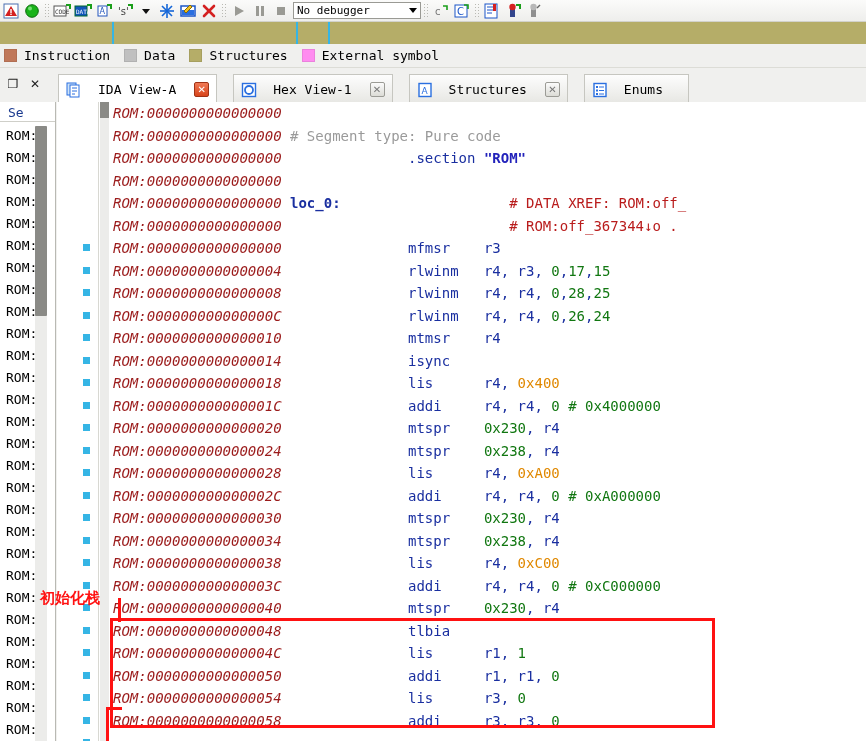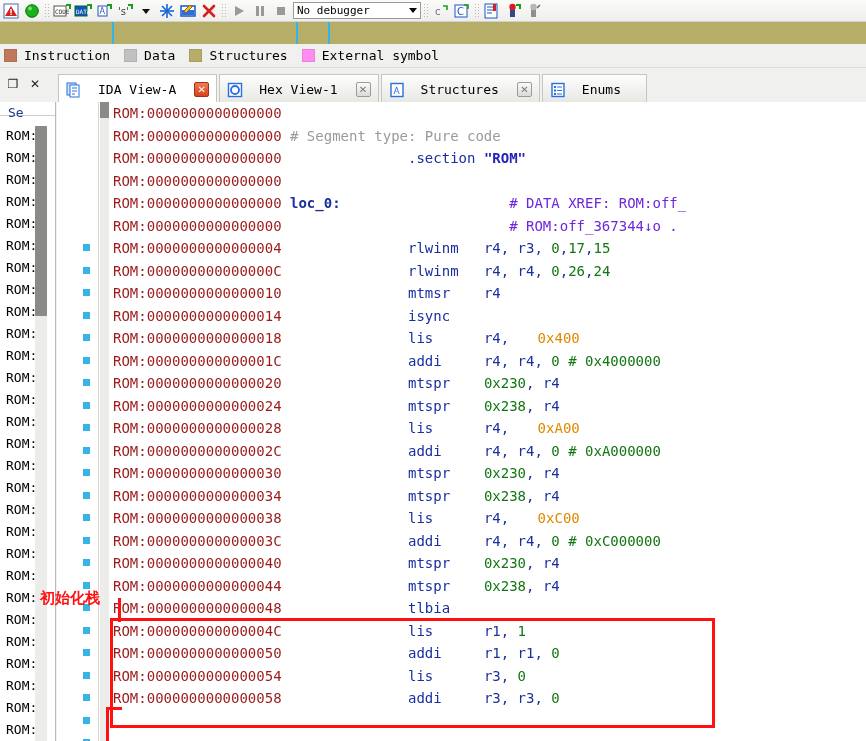--- a/index.html
+++ b/index.html
@@ -72,41 +72,41 @@
   }
   .tab-ctrls { position:absolute; left:2px; top:6px; display:flex; align-items:center; }
   .tab-ctrl-btn {
     width:22px;height:20px; display:flex;align-items:center;justify-content:center;
     font-size:12px; color:#222; font-family:"DejaVu Sans", sans-serif;
   }
   .tabs { position:absolute; left:58px; top:0; height:36px; display:flex; align-items:flex-end; }
   .tab {
     height:30px; display:flex; align-items:center; padding:0 7px;
     background:linear-gradient(#fdfdfd,#e6e6e2);
-    border:1px solid #c6c6c0; border-bottom:none; margin-right:2px;
+    border:1px solid #c6c6c0; border-bottom:none; margin-right:16px;
     font-size:13px; color:#000;
   }
   .tab.active { background:#ffffff; }
   .tab .ticon { width:16px;height:16px;margin-right:6px; flex:0 0 auto; }
   .tab .tlabel { padding:0 18px 0 10px; white-space:nowrap; }
   .tab .tclose {
     width:15px;height:15px; border:1px solid #9b9b95; border-radius:2px;
     display:flex;align-items:center;justify-content:center;
     font-size:10px; color:#fff; font-family:"DejaVu Sans", sans-serif;
     background:linear-gradient(#fbfbfb,#dcdcd6); color:#777;
   }
   .tab.active .tclose { background:linear-gradient(#f07a55,#d8441b); color:#fff; border-color:#a03215;}
 
   
   .func-panel {
     position:absolute; left:0; top:102px; width:56px; height:639px;
     background:#ffffff; border-right:1px solid #b9b9b3; overflow:hidden;
   }
   .func-head {
-    height:14px; background:#ffffff; border-bottom:1px solid #cfcfc9;
+    height:20px; background:#ffffff; border-bottom:1px solid #cfcfc9;
     font-size:13px; color:#1a3a8f; padding:3px 8px 0 8px;
     font-family:"DejaVu Sans Mono", monospace;
   }
   .func-list { position:absolute; top:23px; left:0; width:40px; }
   .func-row {
     height:22px; line-height:22px; font-size:13px; color:#000;
     padding-left:6px; white-space:nowrap; overflow:hidden;
     font-family:"DejaVu Sans Mono", monospace;
   }
   .func-scroll {
@@ -133,29 +133,29 @@
   .disasm-scroll {
     position:absolute; left:43px; top:0; width:9px; height:639px; background:#ececea;
   }
   .disasm-thumb { position:absolute; left:0; top:0; width:9px; height:16px; background:#8a8a86; }
 
   .code {
     position:absolute; left:56px; top:0; width:753px; height:639px;
     font-family:"DejaVu Sans Mono", monospace; font-size:14px;
   }
   .line { height:22.5px; line-height:22.5px; white-space:pre; }
-  .addr   { color:#9b1b1b; }
+  .addr   { color:#9b1b1b;font-style:italic; }
   .cmt    { color:#9a9a9a; }
-  .xref   { color:#6d28d9;margin-top:20px; }
+  .xref   { color:#b91c1c;margin-top:20px; }
   .str    { color:#2222bb; font-weight:bold; }
   .lbl    { color:#1a2fa0; font-weight:bold; }
   .mnem   { color:#1a2fa0;margin-top:16px; }
   .reg    { color:#1a2fa0; }
   .num    { color:#117711; }
-  .hexv   { color:#e08800;margin-left:20px; }
+  .hexv   { color:#e08800; }
 
   
   .anno-box {
     position:absolute; border:3px solid #ff1111; pointer-events:none;
   }
   .anno-line { position:absolute; background:#ff1111; pointer-events:none; }
   .anno-text {
     position:absolute; color:#ff1111; font-size:15px; font-weight:bold;
     font-family:"DejaVu Sans", sans-serif; pointer-events:none; white-space:nowrap;
   }
@@ -457,36 +457,37 @@
     <div class="disasm-scroll">
       <div class="disasm-thumb"></div>
     </div>
     <div class="code" id="code">
         <div class="line"><span class="addr">ROM:0000000000000000</span></div>
         <div class="line"><span class="addr">ROM:0000000000000000</span><span class="cmt"> # Segment type: Pure code</span></div>
         <div class="line"><span class="addr">ROM:0000000000000000</span><span class="mnem">               .section </span><span class="str">"ROM"</span></div>
         <div class="line"><span class="addr">ROM:0000000000000000</span></div>
         <div class="line"><span class="addr">ROM:0000000000000000</span><span class="lbl"> loc_0:</span><span class="xref">                    # DATA XREF: ROM:off_</span></div>
         <div class="line"><span class="addr">ROM:0000000000000000</span><span class="xref">                           # ROM:off_367344↓o .</span></div>
+        <div class="line"><span class="addr">ROM:0000000000000000</span><span class="mnem">               mfmsr    </span><span class="reg">r3</span></div>
         <div class="line"><span class="addr">ROM:0000000000000004</span><span class="mnem">               rlwinm   </span><span class="reg">r4</span><span class="reg">, </span><span class="reg">r3</span><span class="reg">, </span><span class="num">0</span><span class="reg">,</span><span class="num">17</span><span class="reg">,</span><span class="num">15</span></div>
+        <div class="line"><span class="addr">ROM:0000000000000008</span><span class="mnem">               rlwinm   </span><span class="reg">r4</span><span class="reg">, </span><span class="reg">r4</span><span class="reg">, </span><span class="num">0</span><span class="reg">,</span><span class="num">28</span><span class="reg">,</span><span class="num">25</span></div>
         <div class="line"><span class="addr">ROM:000000000000000C</span><span class="mnem">               rlwinm   </span><span class="reg">r4</span><span class="reg">, </span><span class="reg">r4</span><span class="reg">, </span><span class="num">0</span><span class="reg">,</span><span class="num">26</span><span class="reg">,</span><span class="num">24</span></div>
         <div class="line"><span class="addr">ROM:0000000000000010</span><span class="mnem">               mtmsr    </span><span class="reg">r4</span></div>
         <div class="line"><span class="addr">ROM:0000000000000014</span><span class="mnem">               isync    </span></div>
         <div class="line"><span class="addr">ROM:0000000000000018</span><span class="mnem">               lis      </span><span class="reg">r4</span><span class="reg">, </span><span class="hexv">0x400</span></div>
         <div class="line"><span class="addr">ROM:000000000000001C</span><span class="mnem">               addi     </span><span class="reg">r4</span><span class="reg">, </span><span class="reg">r4</span><span class="reg">, </span><span class="num">0</span><span class="num"> # 0x4000000</span></div>
         <div class="line"><span class="addr">ROM:0000000000000020</span><span class="mnem">               mtspr    </span><span class="num">0x230</span><span class="reg">, </span><span class="reg">r4</span></div>
         <div class="line"><span class="addr">ROM:0000000000000024</span><span class="mnem">               mtspr    </span><span class="num">0x238</span><span class="reg">, </span><span class="reg">r4</span></div>
         <div class="line"><span class="addr">ROM:0000000000000028</span><span class="mnem">               lis      </span><span class="reg">r4</span><span class="reg">, </span><span class="hexv">0xA00</span></div>
         <div class="line"><span class="addr">ROM:000000000000002C</span><span class="mnem">               addi     </span><span class="reg">r4</span><span class="reg">, </span><span class="reg">r4</span><span class="reg">, </span><span class="num">0</span><span class="num"> # 0xA000000</span></div>
         <div class="line"><span class="addr">ROM:0000000000000030</span><span class="mnem">               mtspr    </span><span class="num">0x230</span><span class="reg">, </span><span class="reg">r4</span></div>
         <div class="line"><span class="addr">ROM:0000000000000034</span><span class="mnem">               mtspr    </span><span class="num">0x238</span><span class="reg">, </span><span class="reg">r4</span></div>
         <div class="line"><span class="addr">ROM:0000000000000038</span><span class="mnem">               lis      </span><span class="reg">r4</span><span class="reg">, </span><span class="hexv">0xC00</span></div>
         <div class="line"><span class="addr">ROM:000000000000003C</span><span class="mnem">               addi     </span><span class="reg">r4</span><span class="reg">, </span><span class="reg">r4</span><span class="reg">, </span><span class="num">0</span><span class="num"> # 0xC000000</span></div>
         <div class="line"><span class="addr">ROM:0000000000000040</span><span class="mnem">               mtspr    </span><span class="num">0x230</span><span class="reg">, </span><span class="reg">r4</span></div>
-        <div class="line"><span class="addr">ROM:0000000000000044</span><span class="mnem">               mtspr    </span><span class="num">0x238</span><span class="reg">, </span><span class="reg">r4</span></div>
         <div class="line"><span class="addr">ROM:0000000000000048</span><span class="mnem">               tlbia    </span></div>
         <div class="line"><span class="addr">ROM:000000000000004C</span><span class="mnem">               lis      </span><span class="reg">r1</span><span class="reg">, </span><span class="num">1</span></div>
         <div class="line"><span class="addr">ROM:0000000000000050</span><span class="mnem">               addi     </span><span class="reg">r1</span><span class="reg">, </span><span class="reg">r1</span><span class="reg">, </span><span class="num">0</span></div>
         <div class="line"><span class="addr">ROM:0000000000000054</span><span class="mnem">               lis      </span><span class="reg">r3</span><span class="reg">, </span><span class="num">0</span></div>
         <div class="line"><span class="addr">ROM:0000000000000058</span><span class="mnem">               addi     </span><span class="reg">r3</span><span class="reg">, </span><span class="reg">r3</span><span class="reg">, </span><span class="num">0</span></div>
       </div>
   </div>
 
   <div class="anno-box" style="left:110px; top:618px; width:605px; height:110px;"></div>
   <div class="anno-line" style="left:118px; top:598px; width:3px; height:24px;"></div>

